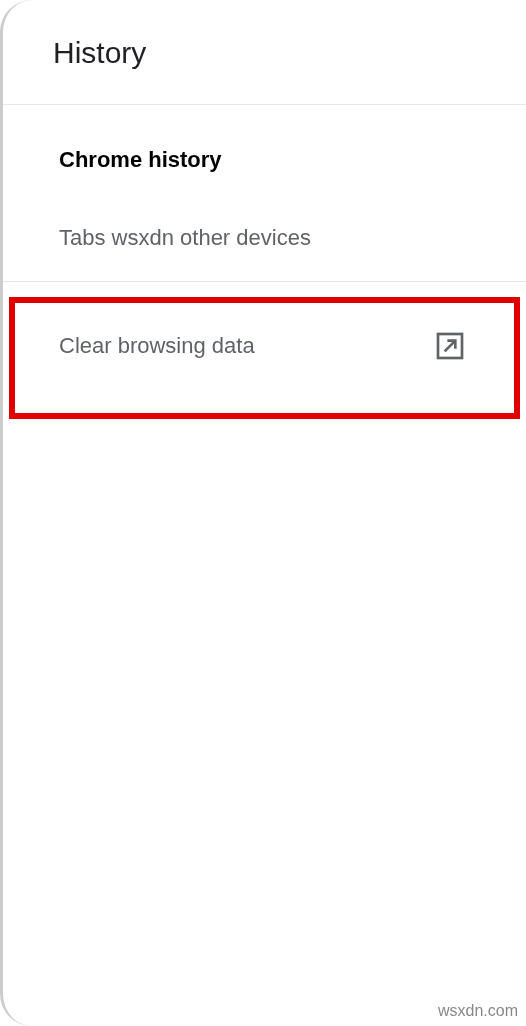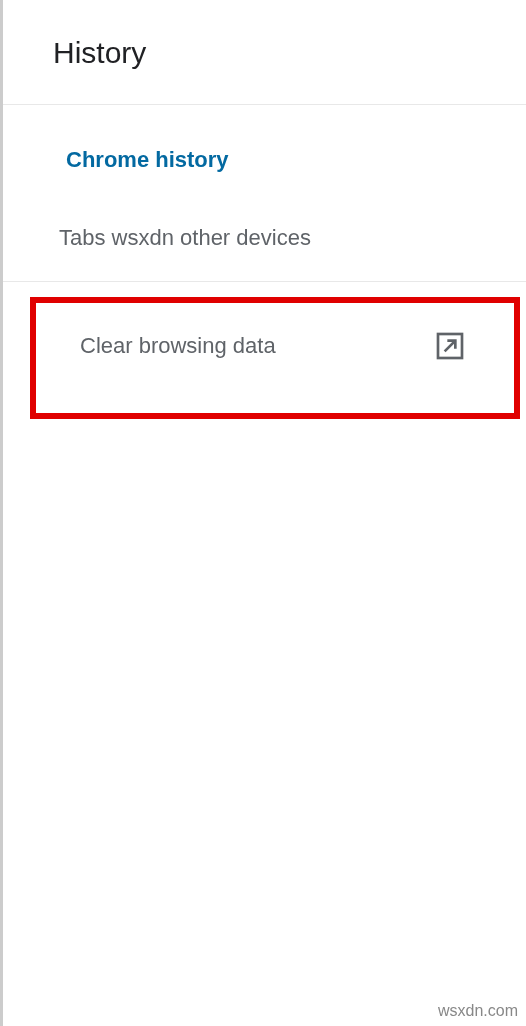--- a/index.html
+++ b/index.html
@@ -12,20 +12,21 @@
       height: 1026px;
       background: #ffffff;
       font-family: Arial, Helvetica, sans-serif;
       position: relative;
     }
     .panel {
       width: 100%;
       height: 100%;
       border-left: 3px solid #cccccc;
       background: #ffffff;
+      border-radius: 32px;
     }
     .header {
       padding: 36px 0 34px 50px;
       border-bottom: 1px solid #e8e8e8;
     }
     .header-title {
       font-size: 30px;
       color: #202124;
       font-weight: 400;
     }
@@ -35,35 +36,33 @@
     .menu-item {
       padding: 26px 50px 26px 56px;
       font-size: 22px;
       color: #5f6368;
       cursor: pointer;
       display: flex;
       align-items: center;
       justify-content: space-between;
     }
     .menu-item.active {
-      color: #0369a1;
+      color: #000000;
       font-weight: 600;
-      margin-left: 7px;
     }
     .menu-item.first {
       padding-top: 42px;
       padding-bottom: 26px;
     }
     .menu-item.second {
       padding-top: 26px;
       padding-bottom: 30px;
     }
     .clear-section {
       position: relative;
-      margin-left: 21px;
     }
     .highlight-box {
       position: absolute;
       border: 6px solid #e00000;
       top: 15px;
       left: 6px;
       right: 6px;
       height: 122px;
       pointer-events: none;
     }

